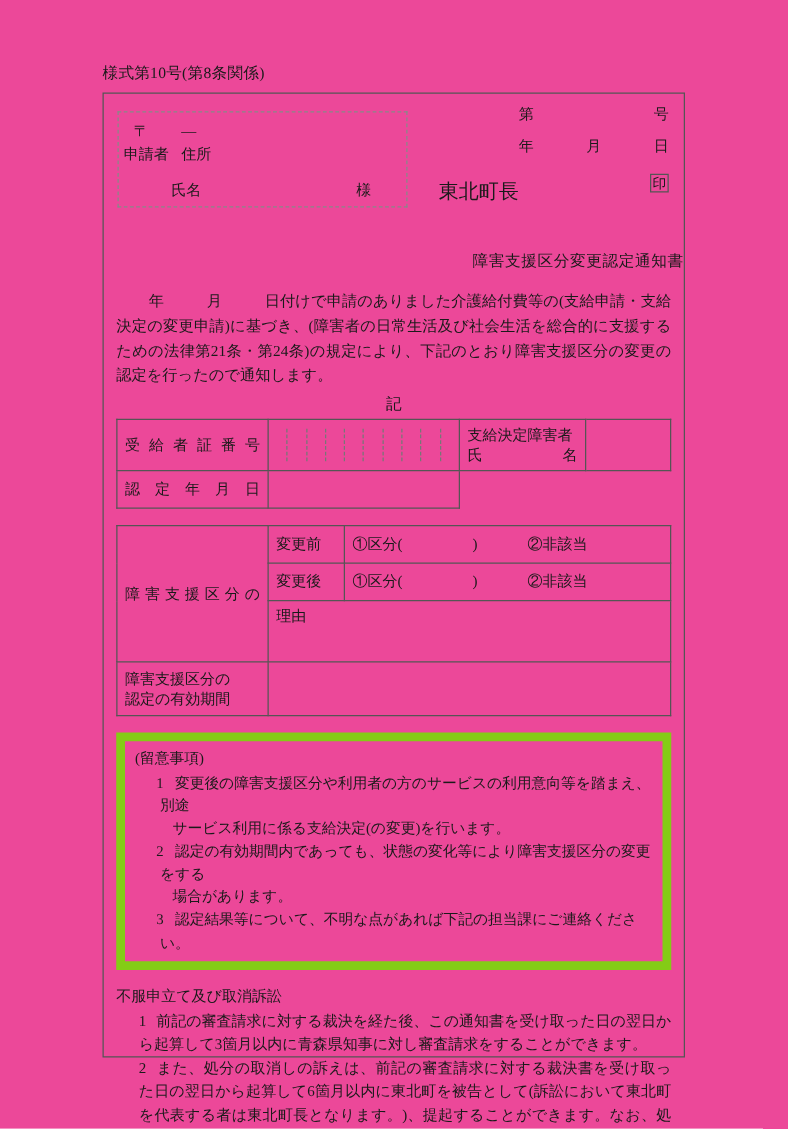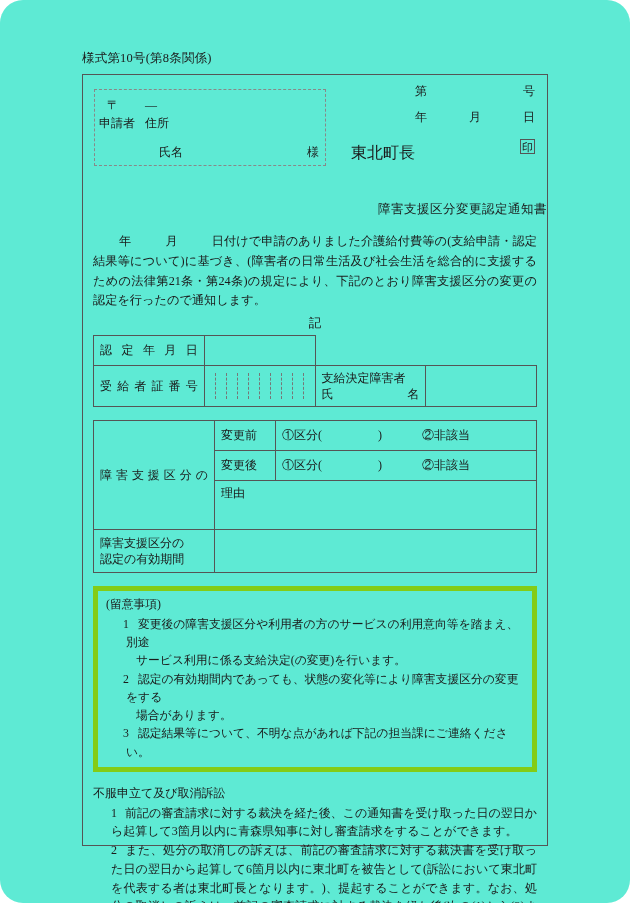--- a/index.html
+++ b/index.html
@@ -8,24 +8,23 @@
     background: #ffffff;
   }
   body {
     font-family: "Liberation Serif", "DejaVu Serif", serif;
     color: #1a1a1a;
   }
   .page {
     position: relative;
     width: 630px;
     height: 903px;
-    background: #5eead4;
+    background: #ec4899;
     box-sizing: border-box;
     overflow: hidden;
-    border-radius: 23px;
   }
 
   
   .form-no {
     position: absolute;
     left: 82px;
     top: 50px;
     font-size: 12.5px;
     letter-spacing: 0.2px;
     white-space: nowrap;
@@ -68,21 +67,21 @@
   .applicant-line {
     position: absolute;
     left: 4px;
     top: 25px;
     font-size: 12px;
     white-space: nowrap;
   }
   .applicant-label { margin-right: 10px; text-align: right; }
   .name-line {
     position: absolute;
-    left: 64px;
+    left: 42px;
     top: 54px;
     width: 160px;
     font-size: 12px;
     display: flex;
     justify-content: space-between;
     white-space: nowrap;
     align-items: center;
   }
 
   .doc-no {
@@ -190,21 +189,21 @@
   .tbl2 { margin-top: 13px; }
   .kubun-cell { white-space: nowrap; }
   .kubun-cell .paren { letter-spacing: 0; }
   .kubun-gap { display: inline-block; width: 56px; }
   .kubun-gap2 { display: inline-block; width: 40px; }
 
   
   .notes {
     width: 444px;
     margin: 13px auto 0 auto;
-    border: 5px solid #84cc16;
+    border: 7px solid #84cc16;
     box-sizing: border-box;
     padding: 4px 8px 6px 8px;
     font-size: 11.8px;
     line-height: 1.55;
   }
   .notes-title { margin-bottom: 1px; }
   .note-item {
     padding-left: 20px;
     text-indent: -3px;
     margin-bottom: 0;
@@ -264,34 +263,28 @@
         <span>日</span>
       </div>
 
       <div class="issuer">東北町長</div>
       <div class="seal">印</div>
     </div>
 
     <div class="doc-title">障害支援区分変更認定通知書</div>
 
     <div class="body-para">
-      <span class="gap-s"></span><span>年</span><span class="gap-m"></span><span>月</span><span class="gap-m"></span><span>日付けで申請のありました介護給付費等の(支給申請・認定結果等について)に基づき、(障害者の日常生活及び社会生活を総合的に支援するための法律第21条・第24条)の規定により、下記のとおり障害支援区分の変更の認定を行ったので通知します。</span>
+      <span class="gap-s"></span><span>年</span><span class="gap-m"></span><span>月</span><span class="gap-m"></span><span>日付けで申請のありました介護給付費等の(支給申請・支給決定の変更申請)に基づき、(障害者の日常生活及び社会生活を総合的に支援するための法律第21条・第24条)の規定により、下記のとおり障害支援区分の変更の認定を行ったので通知します。</span>
     </div>
 
     <div class="ki">記</div>
 
     <table class="tbl">
       <tbody>
           <tr>
-        <td class="lbl-spread">認定年月日</td>
-        <td></td>
-        <td class="no-border"></td>
-        <td class="no-border"></td>
-      </tr>
-      <tr>
         <td style="width:108px" class="lbl-spread">受給者証番号</td>
         <td style="width:152px;padding:0">
           <div class="cert-cells">
             <span></span>
                 <span></span>
                 <span></span>
                 <span></span>
                 <span></span>
                 <span></span>
                 <span></span>
@@ -301,20 +294,26 @@
           </div>
         </td>
         <td style="width:88px" class="stacked">
           <div>支給決定障害者</div>
           <div class="row2">
             <span>氏</span>
             <span>名</span>
           </div>
         </td>
         <td></td>
+      </tr>
+      <tr>
+        <td class="lbl-spread">認定年月日</td>
+        <td></td>
+        <td class="no-border"></td>
+        <td class="no-border"></td>
       </tr>
     </tbody>
       </table>
 
     <table class="tbl tbl2">
       <tbody>
           <tr>
         <td rowspan="3" style="width:108px" class="lbl-spread">障害支援区分の</td>
         <td style="width:48px">変更前</td>
         <td class="kubun-cell">

